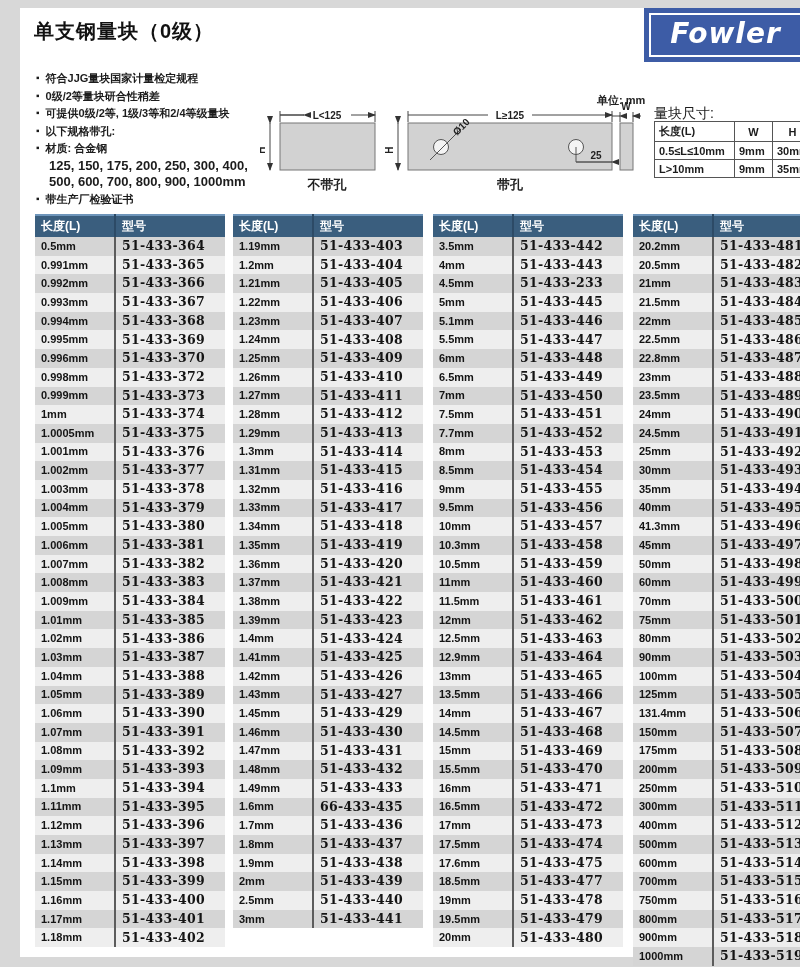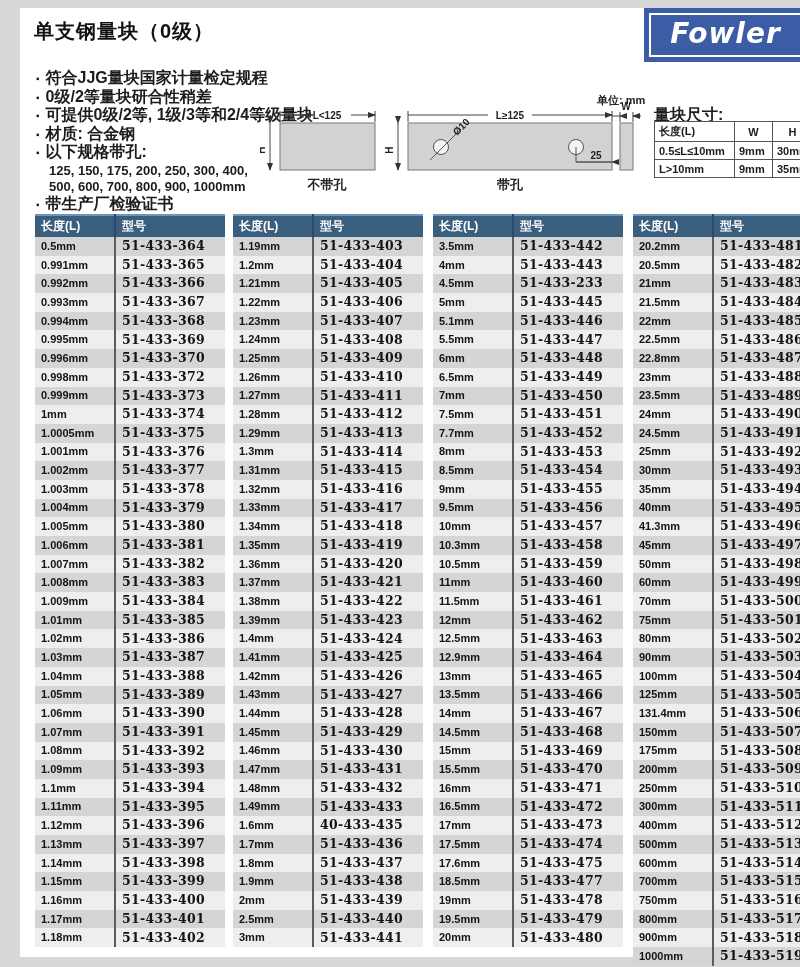--- a/index.html
+++ b/index.html
@@ -10,33 +10,33 @@
 
   .title { position:absolute; left:14px; top:10px; font-size:20px; font-weight:bold; letter-spacing:1px; color:#111; }
 
   
   .logo { position:absolute; left:624px; top:0px; width:163px; height:54px; background:#3d5ca6; padding:5px; }
   .logo-inner { width:100%; height:100%; border:2px solid #ffffff; display:flex; align-items:center; justify-content:center; overflow:visible; }
   .logo-text { color:#ffffff; font-style:italic; font-weight:bold; font-size:28px; font-family:"DejaVu Sans",sans-serif; letter-spacing:1px; transform:translateY(-2px); }
 
   
   .features { position:absolute; left:16px; top:62px; width:250px; list-style:none; }
-  .features li { font-size:16px; font-weight:bold; line-height:16.5px; white-space:nowrap; }
+  .features li { font-size:11px; font-weight:bold; line-height:16.5px; white-space:nowrap; }
   .features li.bullet::before { content:"▪"; font-size:10px; margin-right:6px; position:relative; top:-1px; }
   .features li.cont { padding-left:13px; font-size:13px; }
 
   
   .diagram { position:absolute; left:240px; top:80px; }
   .diagram text { font-family:"Liberation Sans",sans-serif; fill:#222; }
   .dimtxt { font-size:10px; font-weight:bold; }
   .captiontxt { font-size:13px; font-weight:bold; }
   .unittxt { font-size:11px; font-weight:bold; }
 
   
-  .size-title { position:absolute; left:634px; top:97px; font-size:16px; font-weight:bold; }
+  .size-title { position:absolute; left:634px; top:97px; font-size:14px; font-weight:normal; }
   .size-table { position:absolute; left:634px; top:113px; width:158px; border-collapse:collapse; table-layout:fixed; }
   .size-table th, .size-table td { border:1px solid #555; font-size:11px; font-weight:bold; padding:2px 4px; height:18px; background:#fff; color:#1c1c1c; text-align:left; }
   .size-table .cW, .size-table .cH { text-align:center; }
   .size-table col.c0 { width:80px; } .size-table col.c1 { width:38px; } .size-table col.c2 { width:40px; }
 
   
   .spec-table { position:absolute; top:206px; width:190px; border-collapse:collapse; table-layout:fixed; }
   .spec-table col.c0 { width:80px; } .spec-table col.c1 { width:110px; }
   .spec-table th { background:#3a5e7e; border-top:2px solid #6e95ba; color:#fff; font-size:12px; font-weight:bold; text-align:left; padding:2px 6px; height:20px; }
   .spec-table th.h0 { border-right:2px solid #2c4a66; }
@@ -58,22 +58,22 @@
     <div class="logo">
       <div class="logo-inner">
         <span class="logo-text">Fowler</span>
       </div>
     </div>
 
     <ul class="features">
         <li class="bullet">符合JJG量块国家计量检定规程</li>
         <li class="bullet">0级/2等量块研合性稍差</li>
         <li class="bullet">可提供0级/2等, 1级/3等和2/4等级量块</li>
+        <li class="bullet">以下规格带孔:</li>
         <li class="bullet">材质: 合金钢</li>
-        <li class="bullet">以下规格带孔:</li>
         <li class="cont">125, 150, 175, 200, 250, 300, 400,</li>
         <li class="cont">500, 600, 700, 800, 900, 1000mm</li>
         <li class="bullet">带生产厂检验证书</li>
       </ul>
 
     <svg class="diagram" width="390" height="110" viewBox="0 0 390 110">
       <defs>
         <marker id="ar" markerWidth="8" markerHeight="6" refX="7" refY="3" orient="auto" markerUnits="userSpaceOnUse">
           <path d="M0,0 L8,3 L0,6 Z" fill="#333"></path>
         </marker>
@@ -421,24 +421,20 @@
           </tr>
           <tr>
             <td class="c0">1.42mm</td>
             <td class="c1">51-433-426</td>
           </tr>
           <tr>
             <td class="c0">1.43mm</td>
             <td class="c1">51-433-427</td>
           </tr>
           <tr>
-            <td class="c0">1.44mm</td>
-            <td class="c1">51-433-428</td>
-          </tr>
-          <tr>
             <td class="c0">1.45mm</td>
             <td class="c1">51-433-429</td>
           </tr>
           <tr>
             <td class="c0">1.46mm</td>
             <td class="c1">51-433-430</td>
           </tr>
           <tr>
             <td class="c0">1.47mm</td>
             <td class="c1">51-433-431</td>
@@ -446,21 +442,21 @@
           <tr>
             <td class="c0">1.48mm</td>
             <td class="c1">51-433-432</td>
           </tr>
           <tr>
             <td class="c0">1.49mm</td>
             <td class="c1">51-433-433</td>
           </tr>
           <tr>
             <td class="c0">1.6mm</td>
-            <td class="c1">40-433-435</td>
+            <td class="c1">66-433-435</td>
           </tr>
           <tr>
             <td class="c0">1.7mm</td>
             <td class="c1">51-433-436</td>
           </tr>
           <tr>
             <td class="c0">1.8mm</td>
             <td class="c1">51-433-437</td>
           </tr>
           <tr>

